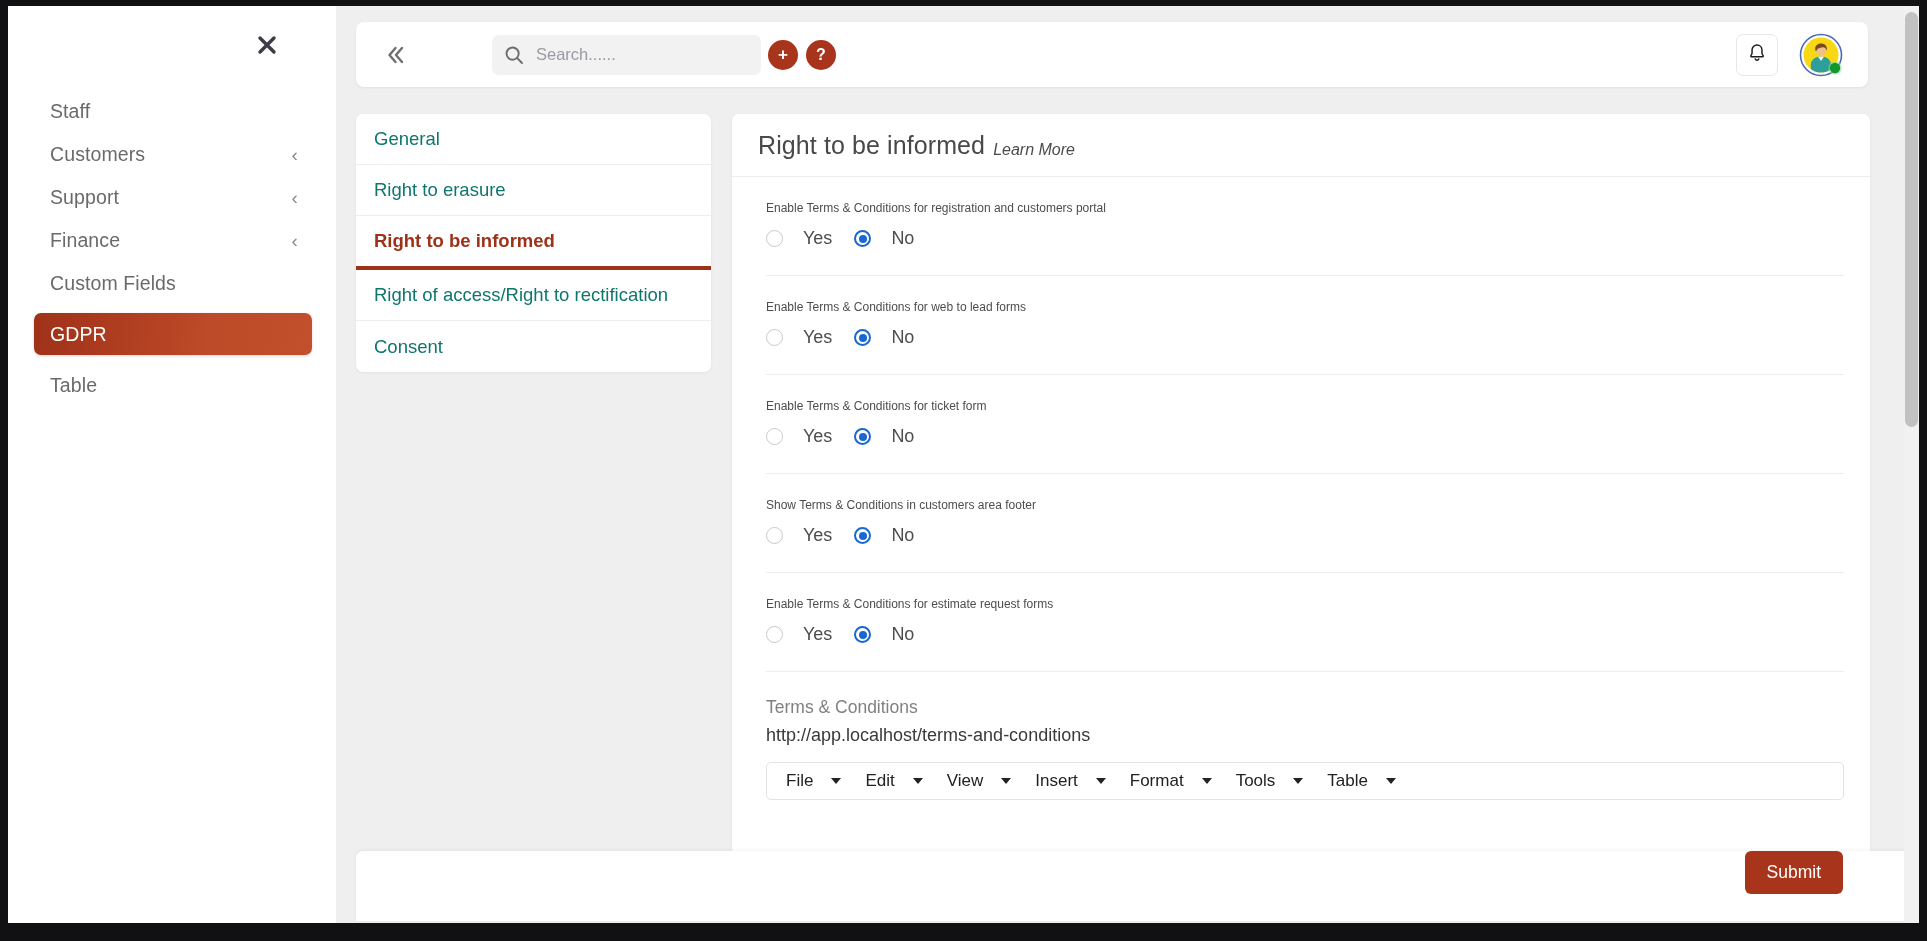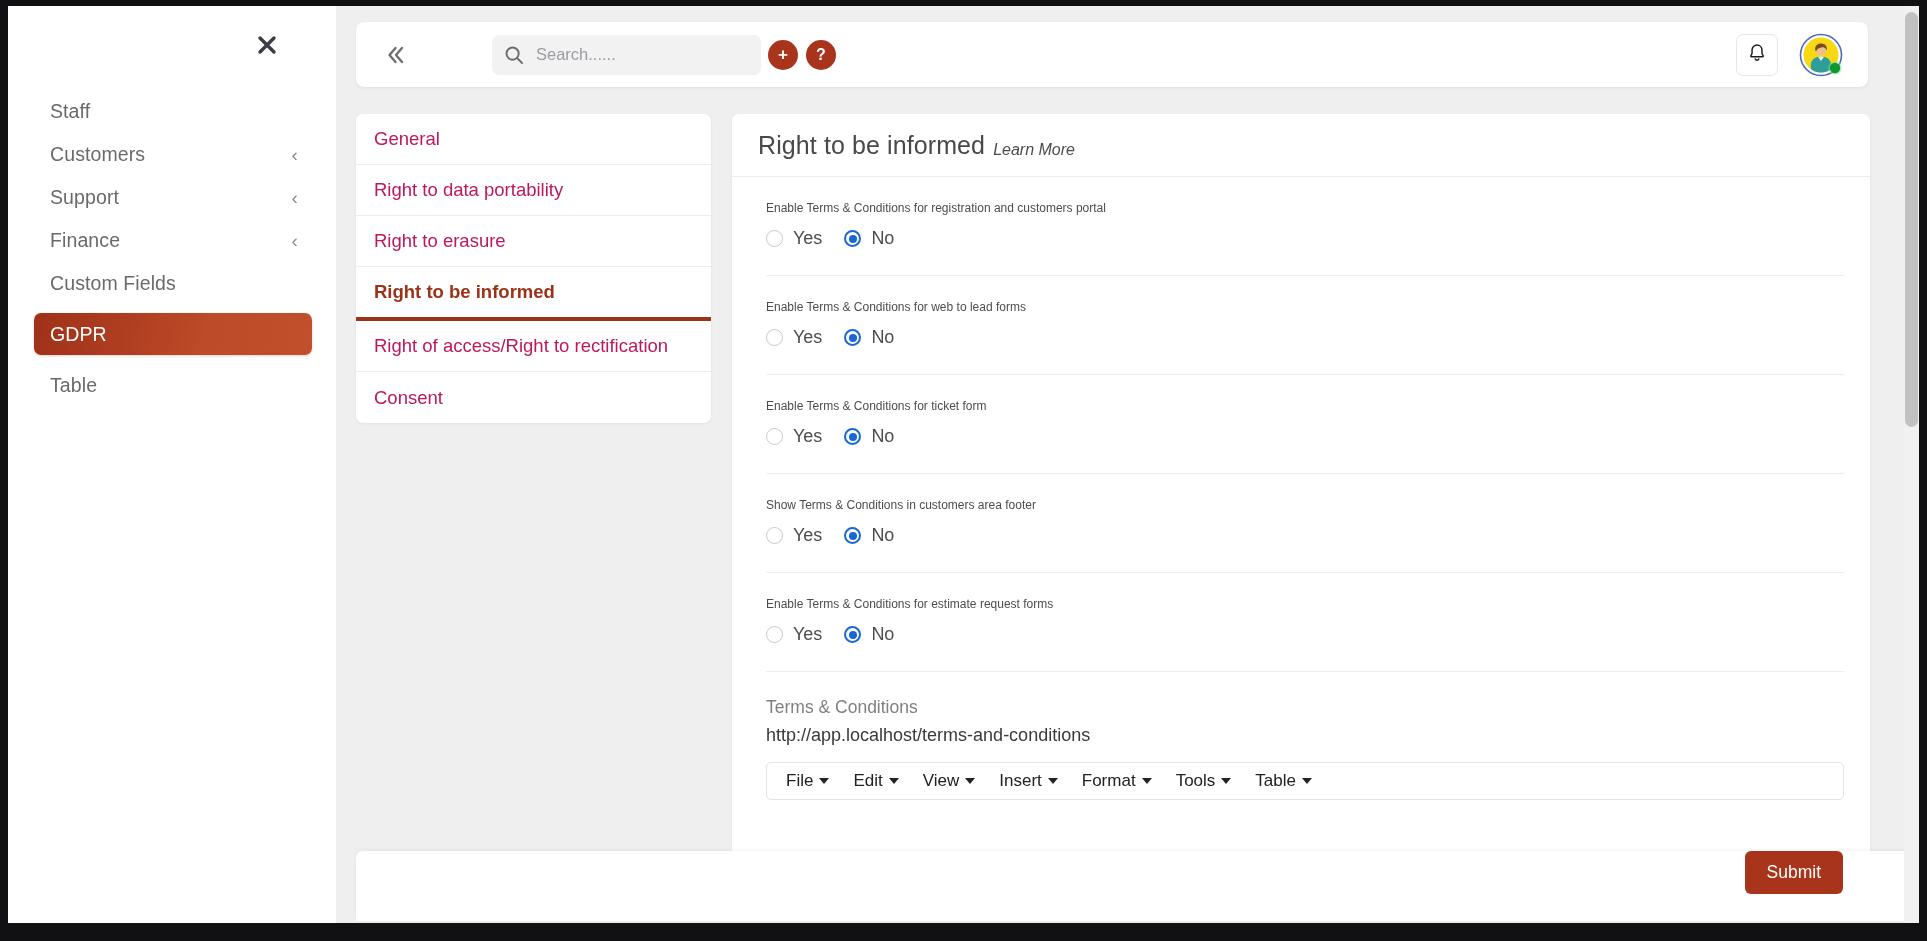--- a/index.html
+++ b/index.html
@@ -199,21 +199,21 @@
     box-shadow: 0 1px 3px rgba(0,0,0,.06);
     overflow: hidden;
   }
   .tab-item {
     position: relative;
     padding: 0 18px;
     height: 51px;
     display: flex;
     align-items: center;
     font-size: 18.5px;
-    color: #be185d;
+    color: #0f766e;
     border-bottom: 1px solid #ededed;
     cursor: pointer;
     white-space: nowrap;
   }
   .tab-item:last-child { border-bottom: none; }
   .tab-item.active {
     color: #9e3219;
     font-weight: 700;
     border-bottom: 4px solid #9e3219;
     height: 54px;
@@ -271,20 +271,21 @@
   .radio-group {
     display: flex;
     align-items: center;
     gap: 0px;
   }
   .radio-opt {
     display: flex;
     align-items: center;
     cursor: pointer;
     margin-right: 22px;
+    gap: 10px;
   }
   .radio-dot {
     width: 17px; height: 17px;
     border-radius: 50%;
     border: 1px solid #c9c9cc;
     background: #fff;
     flex: 0 0 auto;
   }
   .radio-opt.checked .radio-dot {
     border: 2px solid #1967d2;
@@ -329,21 +330,21 @@
   #editor-menubar {
     display: flex;
     align-items: center;
     height: 36px;
     padding: 0 8px;
     gap: 2px;
   }
   .menu-item {
     display: flex;
     align-items: center;
-    gap: 6px;
+    gap: 18px;
     padding: 4px 11px;
     font-size: 17px;
     color: #222;
     cursor: pointer;
     border-radius: 3px;
   }
   .menu-caret {
     width: 0; height: 0;
     border-left: 5px solid transparent;
     border-right: 5px solid transparent;
@@ -511,23 +512,20 @@
         </div>
       </div>
 
       <div id="body-area">
 
         <div id="tablist">
             <div class="tab-item">
               <span>General</span>
             </div>
             <div class="tab-item">
-              <span>Right to data portability</span>
-            </div>
-            <div class="tab-item">
               <span>Right to erasure</span>
             </div>
             <div class="tab-item active">
               <span>Right to be informed</span>
             </div>
             <div class="tab-item">
               <span>Right of access/Right to rectification</span>
             </div>
             <div class="tab-item">
               <span>Consent</span>

